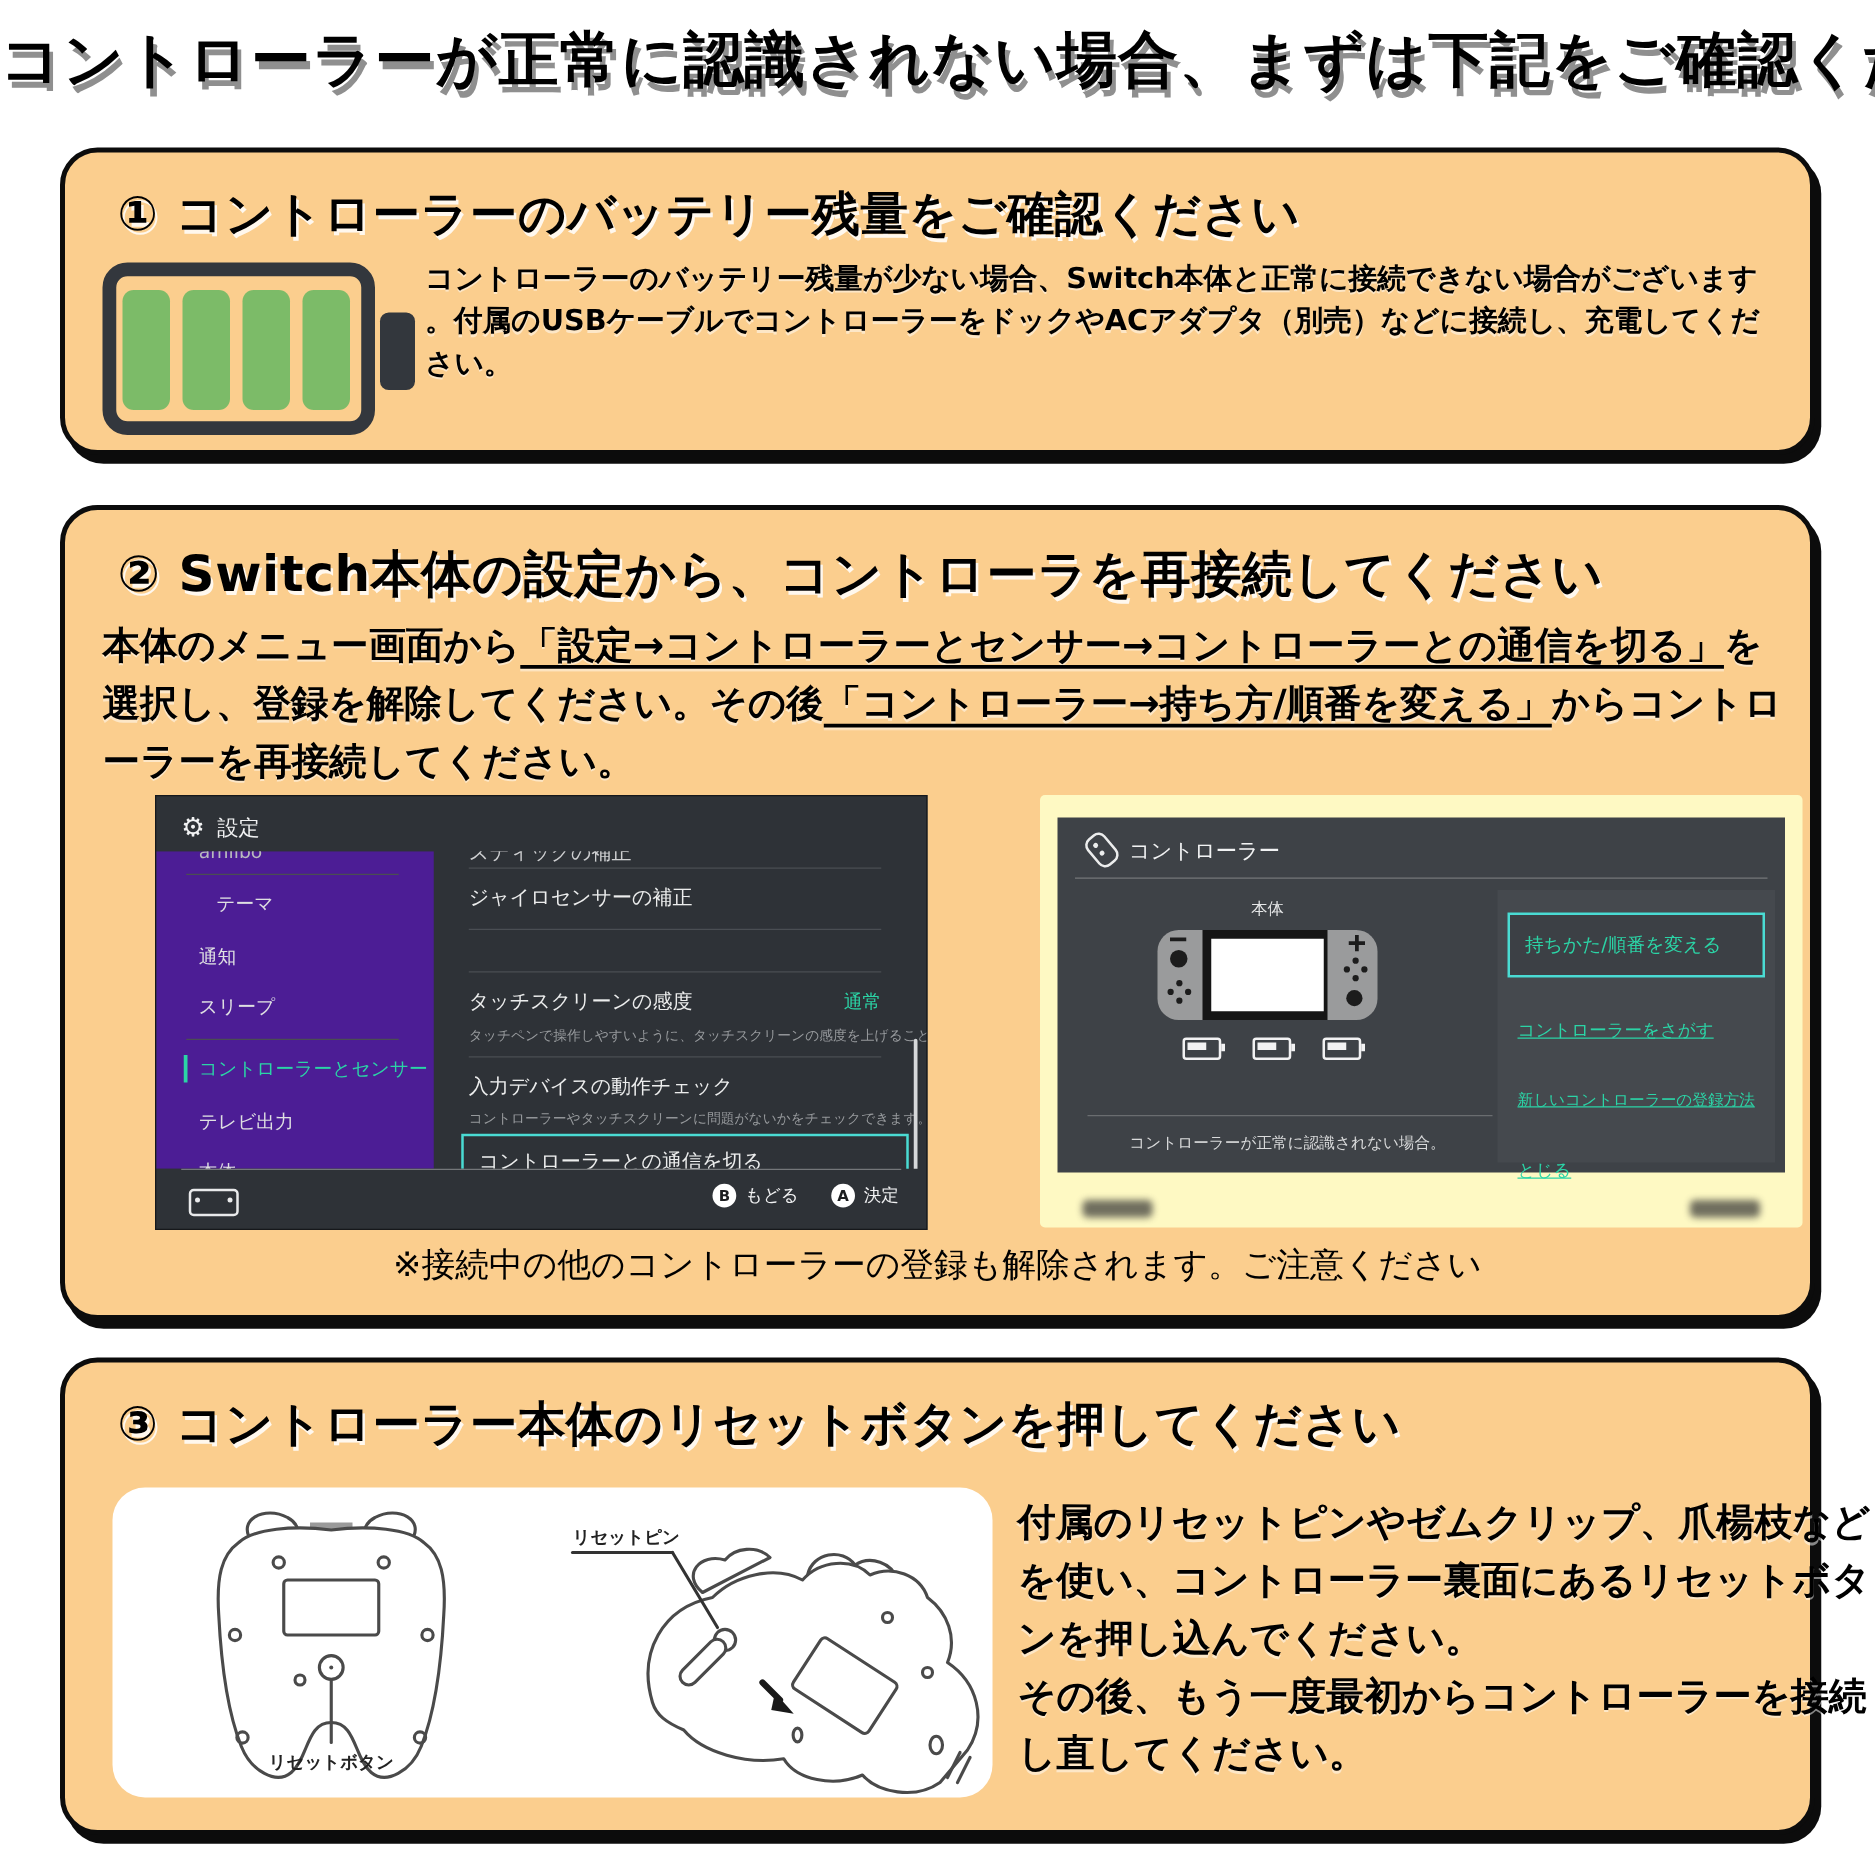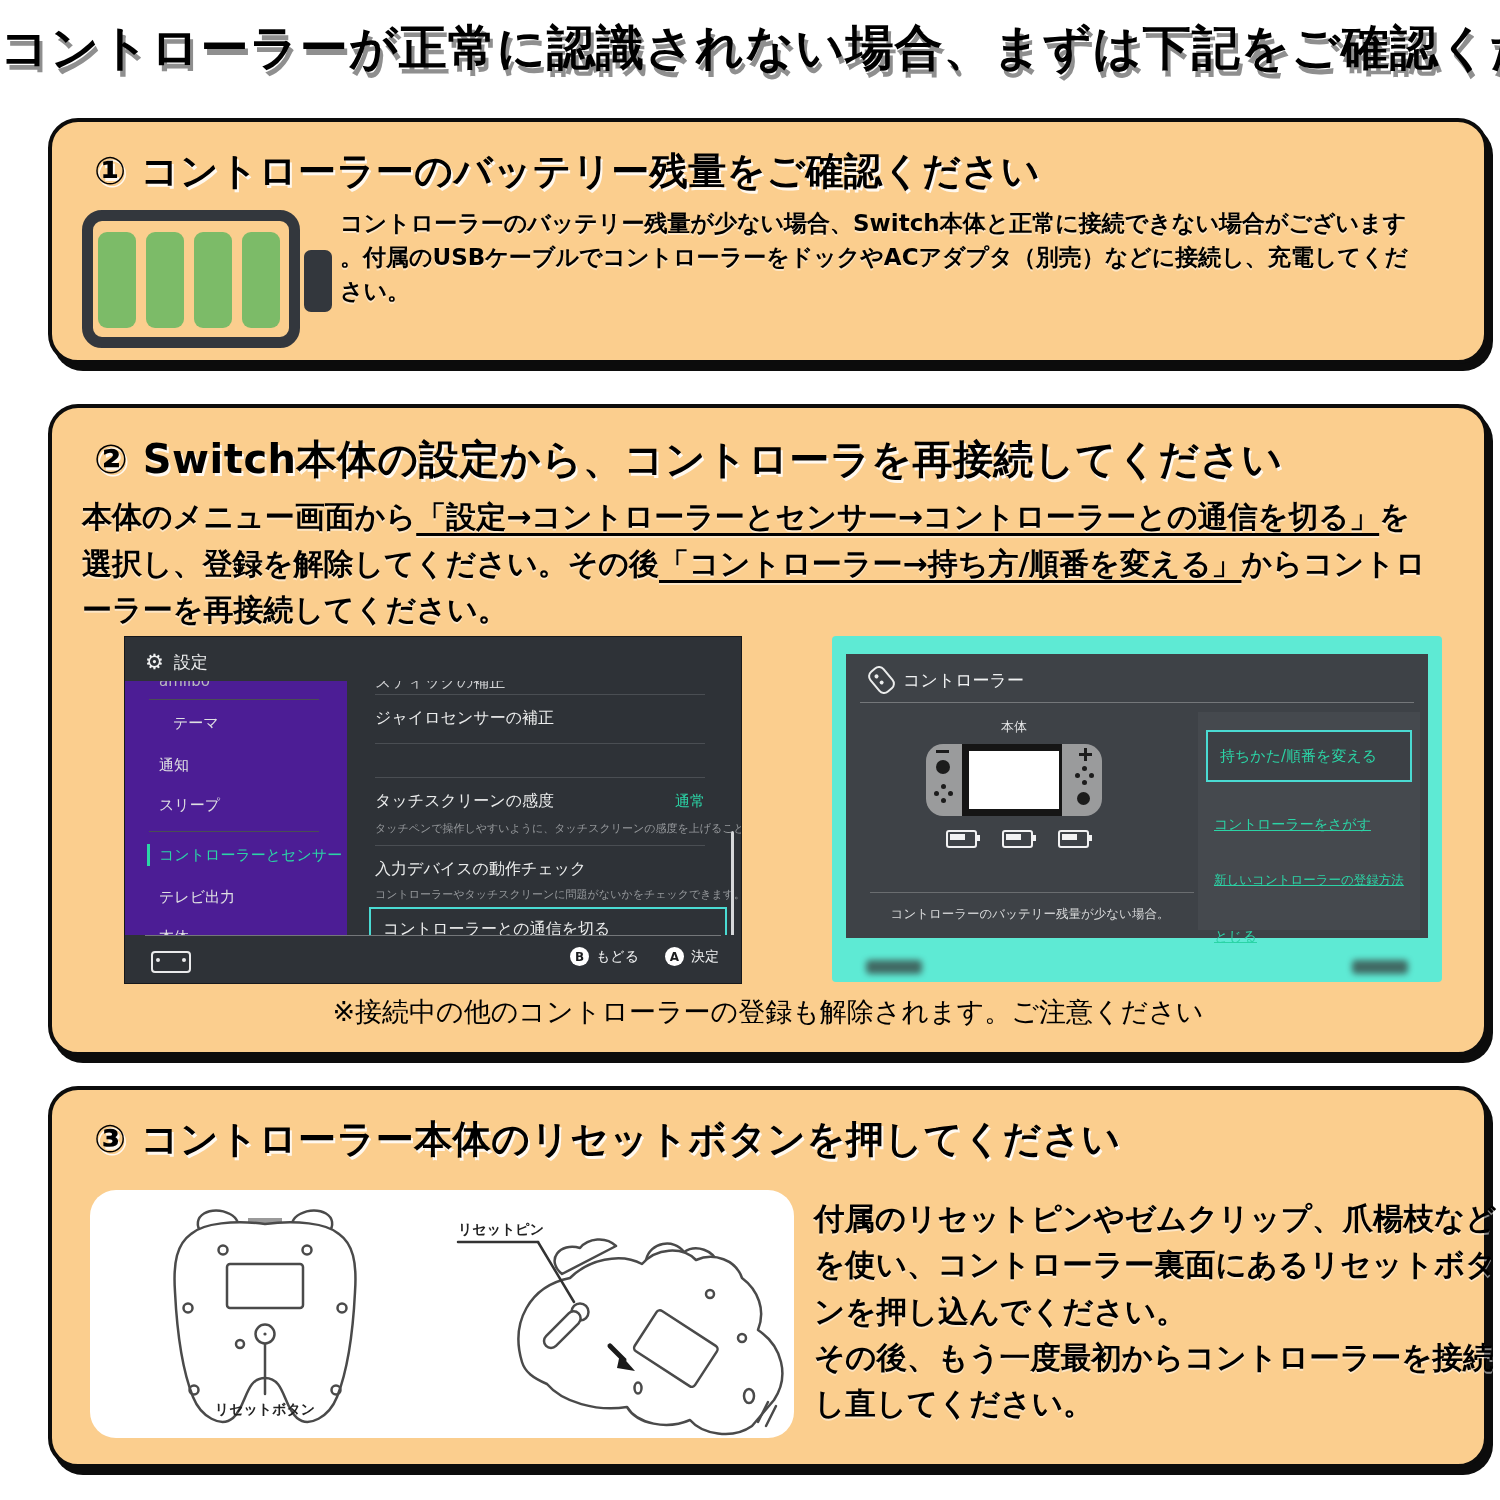--- a/index.html
+++ b/index.html
@@ -4,21 +4,21 @@
 <style>
   html,body{margin:0;padding:0;background:#fff;}
   .page{position:relative;width:1500px;height:1500px;background:#ffffff;overflow:hidden;
         font-family:"DejaVu Sans","Liberation Sans",sans-serif;}
   
   .main-title{position:absolute;top:16px;left:0;width:100%;text-align:center;
     font-size:48px;font-weight:900;color:#000;letter-spacing:1px;white-space:nowrap;
     text-shadow:3px 6px 0 #8f8f8f;}
   
   .card{position:absolute;left:48px;width:1396px;background:#FBCE8E;
-        border:4px solid #0c0c0c;border-radius:30px;box-shadow:5px 7px 0 #0c0c0c;padding-left:36px;}
+        border:4px solid #0c0c0c;border-radius:30px;box-shadow:5px 7px 0 #0c0c0c;}
   .card-heading{position:absolute;left:42px;top:24px;font-size:38px;font-weight:900;color:#000;
         letter-spacing:.5px;white-space:nowrap;text-shadow:2px 3px 0 rgba(255,255,255,.85);}
   .bold-body{font-weight:800;color:#000;line-height:1.48;text-shadow:0 2px 0 rgba(255,255,255,.5);
         overflow-wrap:anywhere;line-break:anywhere;}
   .ul{text-decoration:underline;text-decoration-thickness:3px;text-underline-offset:6px;}
   
   .battery{position:absolute;left:30px;top:88px;width:252px;height:140px;}
   .bat-body{position:absolute;left:0;top:0;width:196px;height:116px;border:11px solid #33373D;border-radius:20px;}
   .bat-tip{position:absolute;left:222px;top:40px;width:28px;height:62px;background:#33373D;border-radius:7px;}
   .bat-bar{position:absolute;top:22px;width:38px;height:96px;background:#7CBB68;border-radius:9px;}
@@ -44,21 +44,21 @@
   .scrollbar{position:absolute;right:7px;top:150px;width:3px;height:116px;background:#d6d8da;border-radius:2px;}
   .scr-footer{position:absolute;left:0;bottom:0;width:100%;height:48px;}
   .foot-div{position:absolute;left:20px;right:20px;top:0;height:1px;background:#74777a;}
   .console-ic{position:absolute;left:26px;top:16px;width:36px;height:18px;border:2px solid #e9eaeb;border-radius:4px;}
   .console-ic i{position:absolute;top:5px;width:4px;height:4px;background:#e9eaeb;border-radius:50%;}
   .foot-right{position:absolute;right:22px;top:12px;display:flex;gap:26px;align-items:center;font-size:14px;color:#f0f1f2;}
   .key{display:inline-flex;width:19px;height:19px;border-radius:50%;background:#fff;color:#1b1d1f;
       font-weight:700;font-size:12px;align-items:center;justify-content:center;margin-right:7px;}
   .foot-btn{display:flex;align-items:center;}
   
-  .scr-right{left:780px;width:610px;height:346px;background:#5eead4;border-radius:4px;}
+  .scr-right{left:780px;width:610px;height:346px;background:#fef9c3;border-radius:4px;}
   .inner{position:absolute;left:14px;top:18px;width:582px;height:284px;background:#3E4247;}
   .in-header{position:absolute;left:26px;top:12px;display:flex;align-items:center;gap:12px;font-size:17px;color:#f1f2f3;}
   .jc-ic{position:relative;width:15px;height:24px;border:2px solid #eceded;border-radius:7px;transform:rotate(-40deg);}
   .jc-ic i{position:absolute;left:4px;top:4px;width:4px;height:4px;border-radius:50%;background:#eceded;}
   .jc-ic b{position:absolute;left:4px;top:12px;width:4px;height:4px;border-radius:50%;background:#eceded;}
   .in-div{position:absolute;left:14px;right:14px;top:48px;height:1px;background:#74777a;}
   .menu-col{position:absolute;right:8px;top:58px;bottom:8px;width:222px;background:#45494E;}
   .menu-sel{position:absolute;left:8px;right:8px;top:18px;height:48px;border:2px solid #4ADBD3;background:#3C4045;
       display:flex;align-items:center;padding-left:12px;font-size:15px;color:#2BD4A6;}
   .menu-item{position:absolute;left:16px;font-size:14px;color:#2BD4A6;white-space:nowrap;text-decoration:underline;}
@@ -216,21 +216,21 @@
         <div class="batt-sm" style="left:156px;">
             <i></i>
             <b></b>
           </div>
         <div class="batt-sm" style="left:212px;">
             <i></i>
             <b></b>
           </div>
 
         <div class="zone-div"></div>
-        <div class="status-txt">コントローラーのバッテリー残量が少ない場合。</div>
+        <div class="status-txt">コントローラーが正常に認識されない場合。</div>
 
         <div class="menu-col">
           <div class="menu-sel">持ちかた/順番を変える</div>
           <div class="menu-item" style="top:104px;">コントローラーをさがす</div>
           <div class="menu-item" style="top:160px;font-size:12.5px;">新しいコントローラーの登録方法</div>
           <div class="menu-item" style="top:216px;">とじる</div>
         </div>
       </div>
       <div class="blob" style="left:34px;"></div>
       <div class="blob" style="right:34px;"></div>

